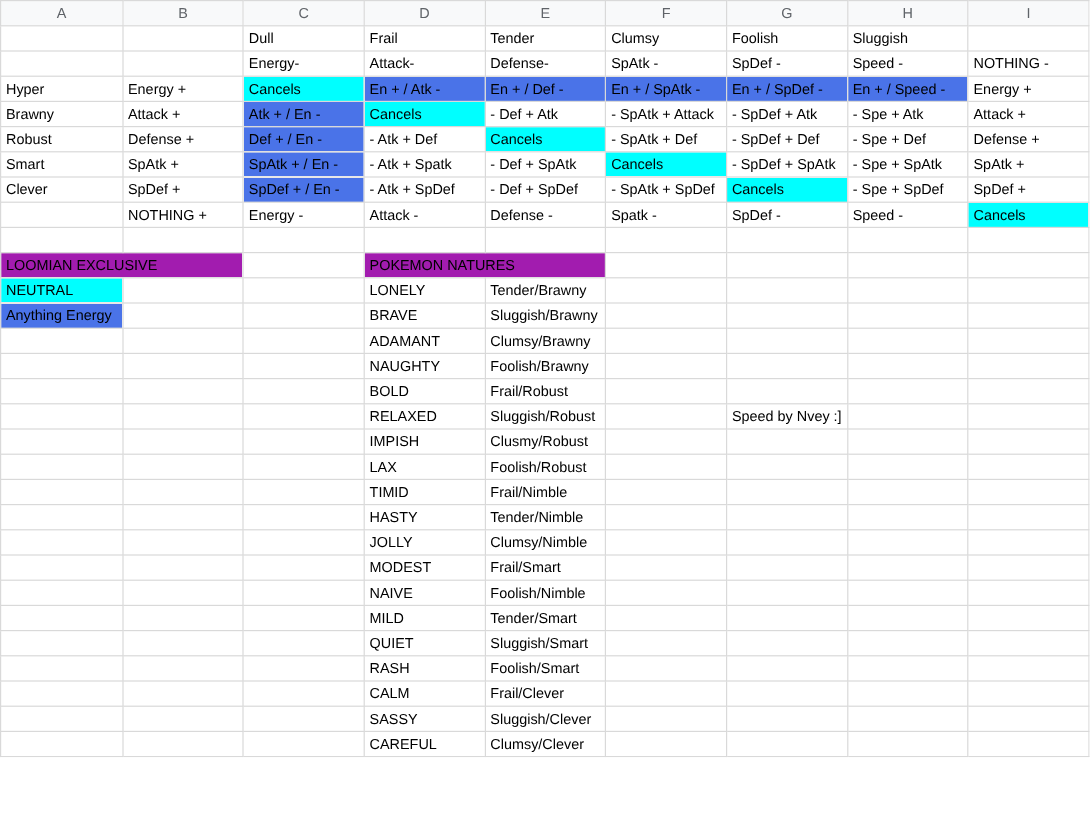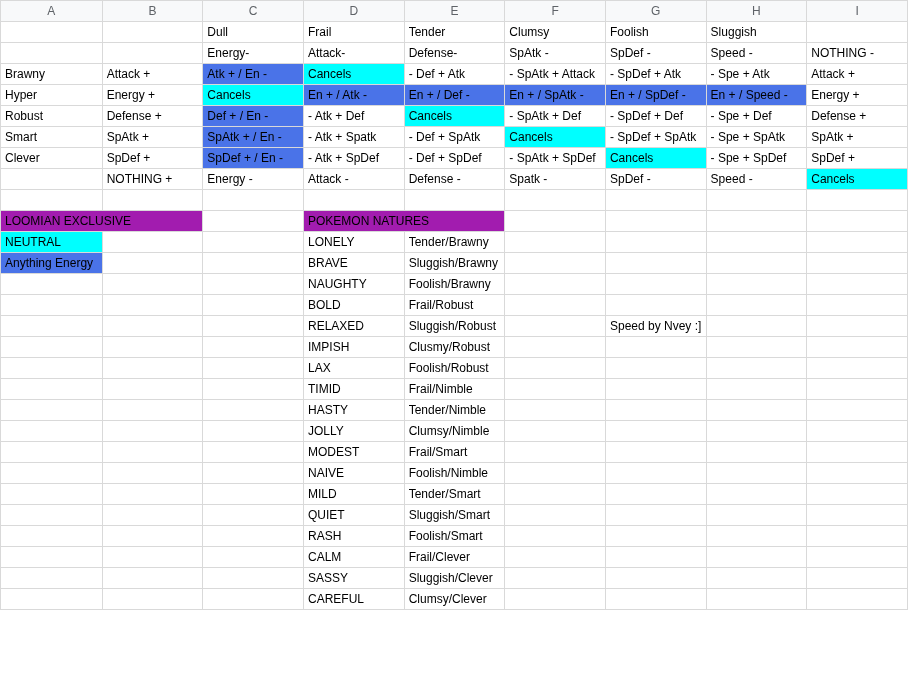--- a/index.html
+++ b/index.html
@@ -54,40 +54,40 @@
         <td></td>
         <td>Energy-</td>
         <td>Attack-</td>
         <td>Defense-</td>
         <td>SpAtk -</td>
         <td>SpDef -</td>
         <td>Speed -</td>
         <td>NOTHING -</td>
       </tr>
       <tr>
-        <td>Brawny</td>
-        <td>Attack +</td>
-        <td class="blue">Atk + / En -</td>
-        <td class="cyan">Cancels</td>
-        <td>- Def + Atk</td>
-        <td>- SpAtk + Attack</td>
-        <td>- SpDef + Atk</td>
-        <td>- Spe + Atk</td>
-        <td>Attack +</td>
-      </tr>
-      <tr>
         <td>Hyper</td>
         <td>Energy +</td>
         <td class="cyan">Cancels</td>
         <td class="blue">En + / Atk -</td>
         <td class="blue">En + / Def -</td>
         <td class="blue">En + / SpAtk -</td>
         <td class="blue">En + / SpDef -</td>
         <td class="blue">En + / Speed -</td>
         <td>Energy +</td>
+      </tr>
+      <tr>
+        <td>Brawny</td>
+        <td>Attack +</td>
+        <td class="blue">Atk + / En -</td>
+        <td class="cyan">Cancels</td>
+        <td>- Def + Atk</td>
+        <td>- SpAtk + Attack</td>
+        <td>- SpDef + Atk</td>
+        <td>- Spe + Atk</td>
+        <td>Attack +</td>
       </tr>
       <tr>
         <td>Robust</td>
         <td>Defense +</td>
         <td class="blue">Def + / En -</td>
         <td>- Atk + Def</td>
         <td class="cyan">Cancels</td>
         <td>- SpAtk + Def</td>
         <td>- SpDef + Def</td>
         <td>- Spe + Def</td>
@@ -165,20 +165,31 @@
         <td>Sluggish/Brawny</td>
         <td></td>
         <td></td>
         <td></td>
         <td></td>
       </tr>
       <tr>
         <td></td>
         <td></td>
         <td></td>
+        <td>ADAMANT</td>
+        <td>Clumsy/Brawny</td>
+        <td></td>
+        <td></td>
+        <td></td>
+        <td></td>
+      </tr>
+      <tr>
+        <td></td>
+        <td></td>
+        <td></td>
         <td>NAUGHTY</td>
         <td>Foolish/Brawny</td>
         <td></td>
         <td></td>
         <td></td>
         <td></td>
       </tr>
       <tr>
         <td></td>
         <td></td>

